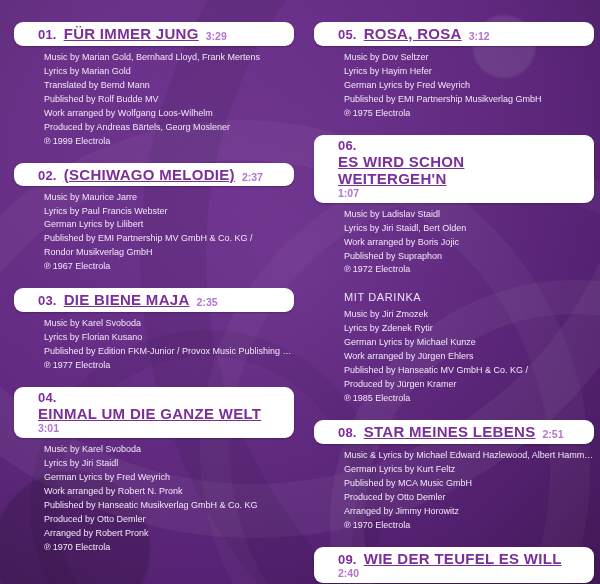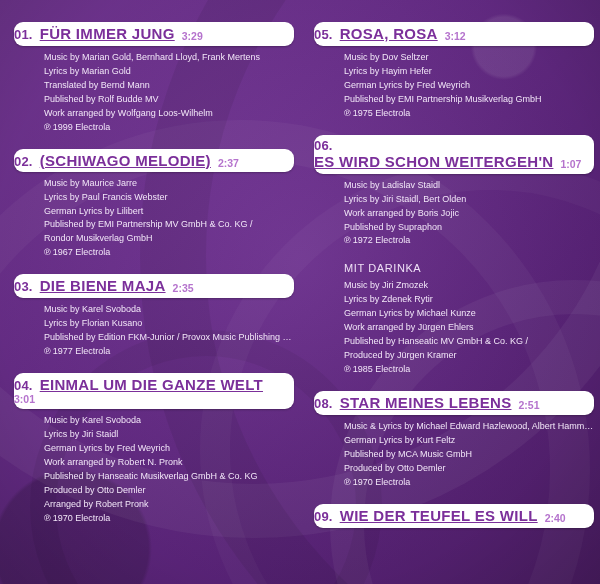--- a/index.html
+++ b/index.html
@@ -61,21 +61,21 @@
   }
   .col-left  { padding-right: 6px; }
   .col-right { padding-left: 6px; }
 
   
   .track { margin-bottom: 14px; }
 
   .title-bar {
     background: #ffffff;
     border-radius: 9px;
-    padding: 3px 10px 4px 0;
+    padding: 3px 10px 4px 24px;
     display: flex;
     align-items: baseline;
     flex-wrap: wrap;
     box-shadow: 0 1px 2px rgba(0,0,0,0.25);
   }
   .title-bar.two-line { padding-bottom: 3px; }
   .t-num {
     color: #7b2f9a;
     font-weight: bold;
     font-size: 13px;
@@ -138,20 +138,21 @@
             <span class="t-num">01.</span>
             <span class="t-name">FÜR IMMER JUNG</span>
             <span class="t-dur">3:29</span>
           </div>
           <div class="credits">
             <div>Music by Marian Gold, Bernhard Lloyd, Frank Mertens</div>
             <div>Lyrics by Marian Gold</div>
             <div>Translated by Bernd Mann</div>
             <div>Published by Rolf Budde MV</div>
             <div>Work arranged by Wolfgang Loos-Wilhelm</div>
+            <div>Produced by Andreas Bärtels, Georg Moslener</div>
             <div class="pline"><span class="pmark">℗</span><span>1999 Electrola</span></div>
           </div>
         </div>
         <div class="track">
           <div class="title-bar two-line">
             <span class="t-num">02.</span>
             <span class="t-name"><span class="line2">(SCHIWAGO MELODIE)</span></span>
             <span class="t-dur">2:37</span>
           </div>
           <div class="credits">
@@ -239,20 +240,21 @@
           <div class="title-bar">
             <span class="t-num">08.</span>
             <span class="t-name">STAR MEINES LEBENS</span>
             <span class="t-dur">2:51</span>
           </div>
           <div class="credits">
             <div>Music &amp; Lyrics by Michael Edward Hazlewood, Albert Hammond</div>
             <div>German Lyrics by Kurt Feltz</div>
             <div>Published by MCA Music GmbH</div>
             <div>Produced by Otto Demler</div>
+            <div>Arranged by Jimmy Horowitz</div>
             <div class="pline"><span class="pmark">℗</span><span>1970 Electrola</span></div>
           </div>
         </div>
         <div class="track">
           <div class="title-bar">
             <span class="t-num">09.</span>
             <span class="t-name">WIE DER TEUFEL ES WILL</span>
             <span class="t-dur">2:40</span>
           </div>
         </div>

